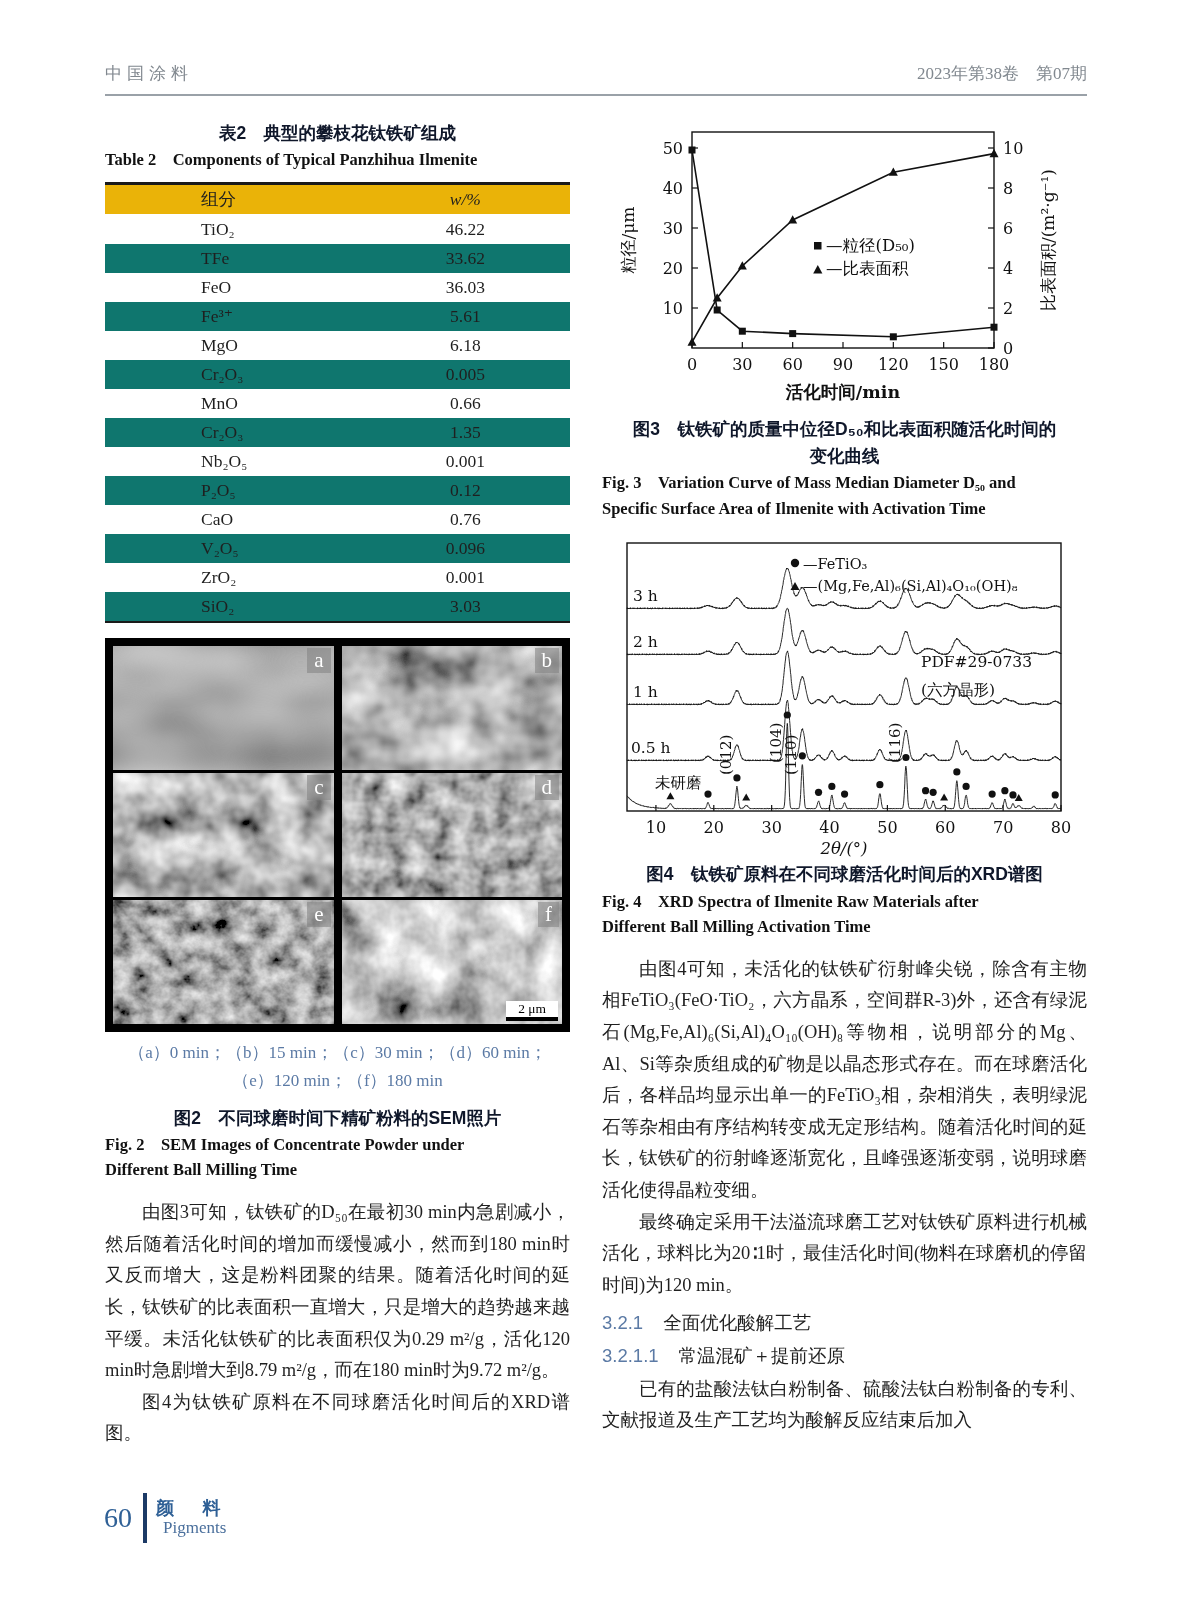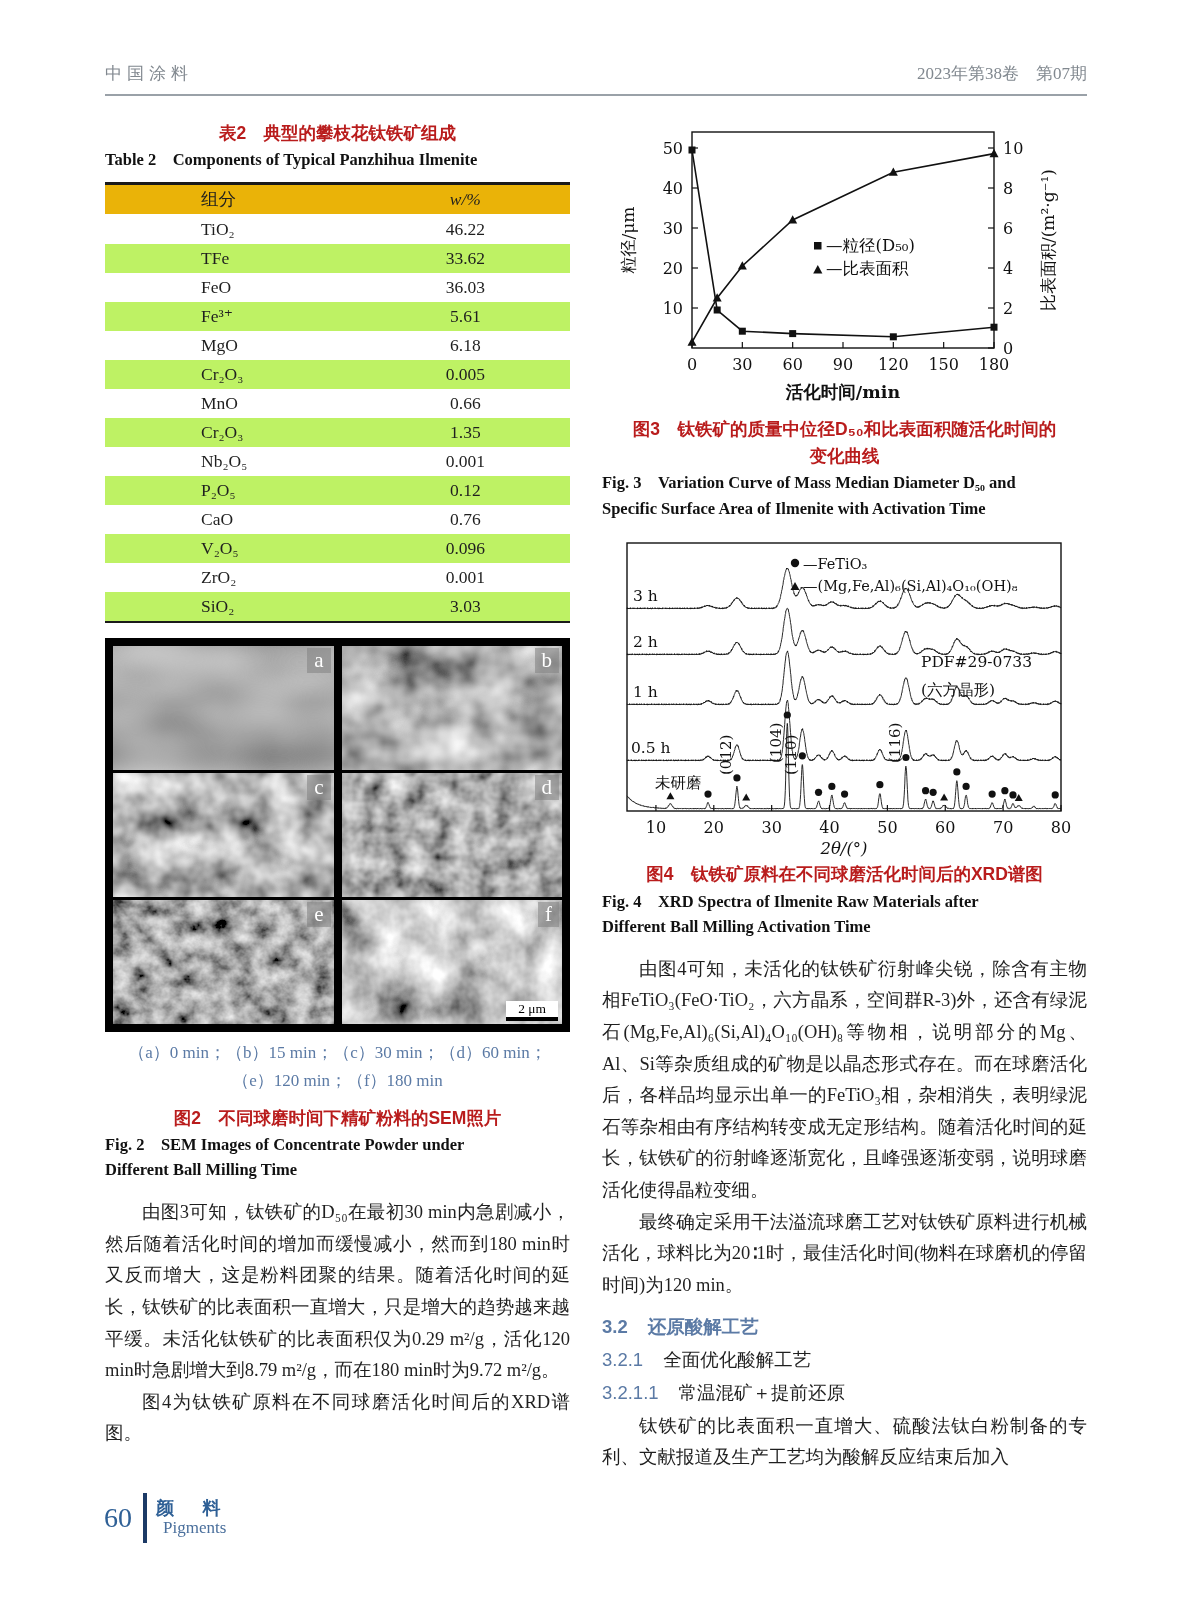--- a/index.html
+++ b/index.html
@@ -14,31 +14,31 @@
     color:#81888f;font-size:17px;padding-bottom:9px;
     border-bottom:2px solid #9aa1a8;
   }
   .page-header .jh-left{letter-spacing:5px;}
   .cols{display:flex;gap:32px;margin-top:24px;}
   .col-l{width:465px;flex:0 0 465px;}
   .col-r{width:485px;flex:0 0 485px;}
 
   
   .cap-cn{font-family:"Liberation Sans","DejaVu Sans",sans-serif;font-weight:bold;
-    font-size:17.5px;text-align:center;line-height:1.55;color:#b91c1c;}
+    font-size:17.5px;text-align:center;line-height:1.55;color:#0f172a;}
   .cap-en{font-weight:bold;font-size:16.5px;line-height:1.55;color:#111;}
   .subcap{color:#5b7aa5;text-align:center;font-size:17px;line-height:1.65;margin-top:7px;}
 
   
   .tbl{width:100%;border-collapse:collapse;margin-top:9px;
     border-top:3px solid #1a1a1a;border-bottom:2px solid #1a1a1a;font-size:17.5px;}
   .tbl td{height:29px;padding:0;}
   .tbl tr.hdr{background:#eab308;}
   .tbl tr.hdr td{border-bottom:1.5px solid #ffffff;}
-  .tbl tr.alt{background:#bef264;}
+  .tbl tr.alt{background:#0f766e;}
   td.c1{padding-left:96px;width:55%;}
   td.c2{text-align:center;width:45%;}
   .ital{font-style:italic;}
 
   
   .sem{margin-top:15px;background:#000;padding:8px;
     display:grid;grid-template-columns:1fr 1fr;column-gap:8px;row-gap:3px;}
   .panel{position:relative;height:124px;overflow:hidden;background:#555;}
   .panel svg{position:absolute;left:0;top:0;width:100%;height:100%;display:block;}
   .plabel{position:absolute;top:2px;right:3px;color:#fff;font-size:21px;line-height:25px;
@@ -367,31 +367,28 @@
 
       <div class="cap-cn">图4　钛铁矿原料在不同球磨活化时间后的XRD谱图</div>
       <div class="cap-en">
         <div>Fig. 4　XRD Spectra of Ilmenite Raw Materials after</div>
         <div>Different Ball Milling Activation Time</div>
       </div>
 
       <p class="para mt14">由图4可知，未活化的钛铁矿衍射峰尖锐，除含有主物相FeTiO₃(FeO·TiO₂，六方晶系，空间群R-3)外，还含有绿泥石(Mg,Fe,Al)₆(Si,Al)₄O₁₀(OH)₈等物相，说明部分的Mg、Al、Si等杂质组成的矿物是以晶态形式存在。而在球磨活化后，各样品均显示出单一的FeTiO₃相，杂相消失，表明绿泥石等杂相由有序结构转变成无定形结构。随着活化时间的延长，钛铁矿的衍射峰逐渐宽化，且峰强逐渐变弱，说明球磨活化使得晶粒变细。</p>
       <p class="para">最终确定采用干法溢流球磨工艺对钛铁矿原料进行机械活化，球料比为20∶1时，最佳活化时间(物料在球磨机的停留时间)为120 min。</p>
 
-      <div class="h-blue">
-        <span class="h-num">3.2</span><span>还原酸解工艺</span>
-      </div>
       <div class="h-sub">
         <span class="h-num">3.2.1</span><span>全面优化酸解工艺</span>
       </div>
       <div class="h-sub">
         <span class="h-num">3.2.1.1</span><span>常温混矿＋提前还原</span>
       </div>
 
-      <p class="para mt6">钛铁矿的比表面积一直增大、硫酸法钛白粉制备的专利、文献报道及生产工艺均为酸解反应结束后加入</p>
+      <p class="para mt6">已有的盐酸法钛白粉制备、硫酸法钛白粉制备的专利、文献报道及生产工艺均为酸解反应结束后加入</p>
     </div>
   </div>
 </div>
 
 <div class="footer">
   <span class="fnum">60</span>
   <span class="fbar"></span>
   <span>
     <div class="fcn">颜 料</div>
     <div class="fen">Pigments</div>

